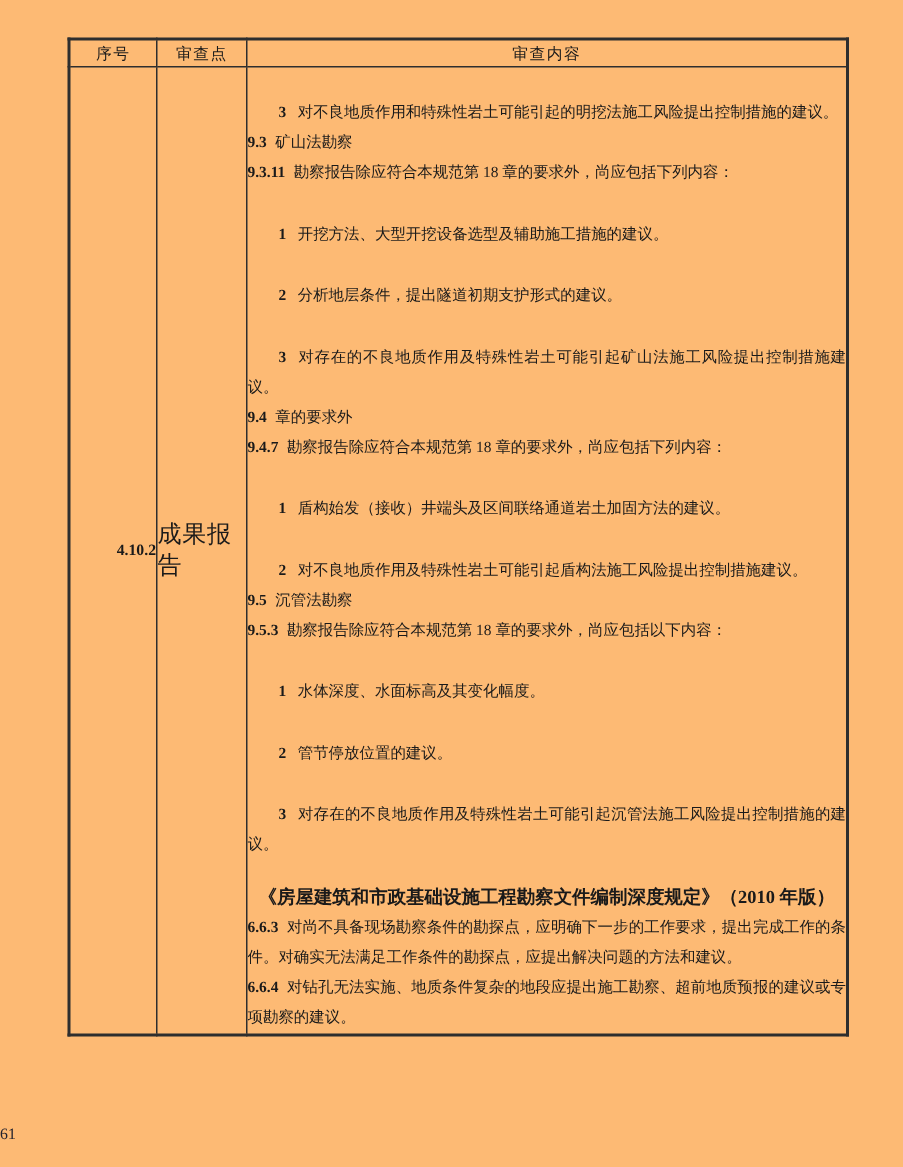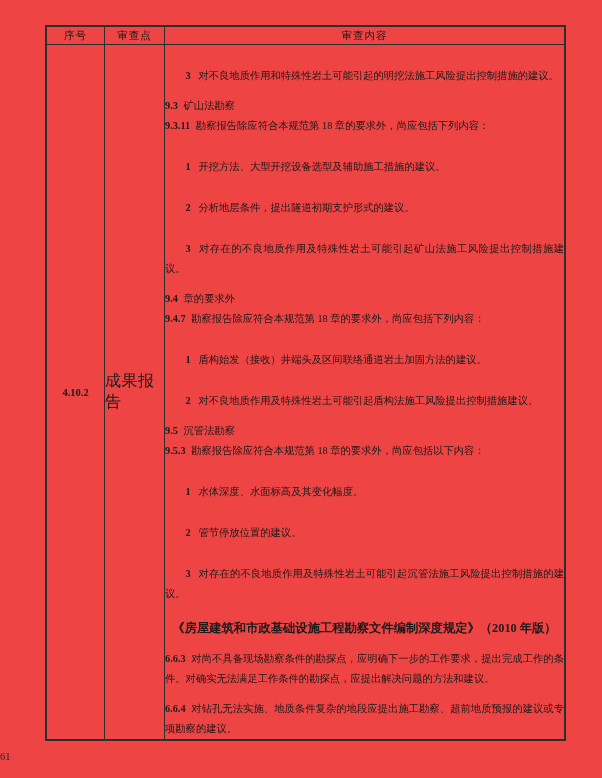--- a/index.html
+++ b/index.html
@@ -1,20 +1,20 @@
 <!DOCTYPE html>
 <html><head>
 <meta charset="utf-8">
 <style>
   html, body { margin: 0; padding: 0; background: #ffffff; }
   .page {
     position: relative;
     width: 602px;
     height: 778px;
-    background: #ef4444;
+    background: #fdba74;
     font-family: "Liberation Serif", "DejaVu Serif", serif;
     color: #1a1a1a;
     overflow: hidden;
   }
   table.review-table {
     position: absolute;
     left: 45px;
     top: 25px;
     width: 515px;
     border-collapse: collapse;
@@ -32,21 +32,21 @@
   .review-table thead th {
     height: 17px;
     font-weight: normal;
     text-align: center;
     vertical-align: middle;
     font-size: 10.5px;
     letter-spacing: 1px;
   }
   .review-table tbody tr { height: 509px; }
   .cell-serial {
-    text-align: center;
+    text-align: right;
     vertical-align: middle;
     font-weight: bold;
     font-size: 10.5px;
   }
   .cell-point {
     vertical-align: middle;
     font-size: 16px;
     letter-spacing: 0.5px;
   }
   .cell-content {
@@ -55,21 +55,21 @@
     overflow: hidden;
   }
   .para {
     margin: 0;
     line-height: 20px;
     text-align: justify;
   }
   .para .num { font-weight: bold; margin-right: 0.75em; }
   .para.item { text-indent: 2em; margin-top: 21px; }
   .para.section .num, .para.clause .num { margin-right: 0.55em; }
-  .para.gap { margin-top: 10px; }
+  .para.gap { margin-top: 0; }
   .para.title {
     font-weight: bold;
     font-size: 12.3px;
     text-align: center;
     text-indent: 0;
     line-height: 22px;
     margin-top: 13px;
     font-family: Liberation Serif, serif;
   }
   .page-number {

